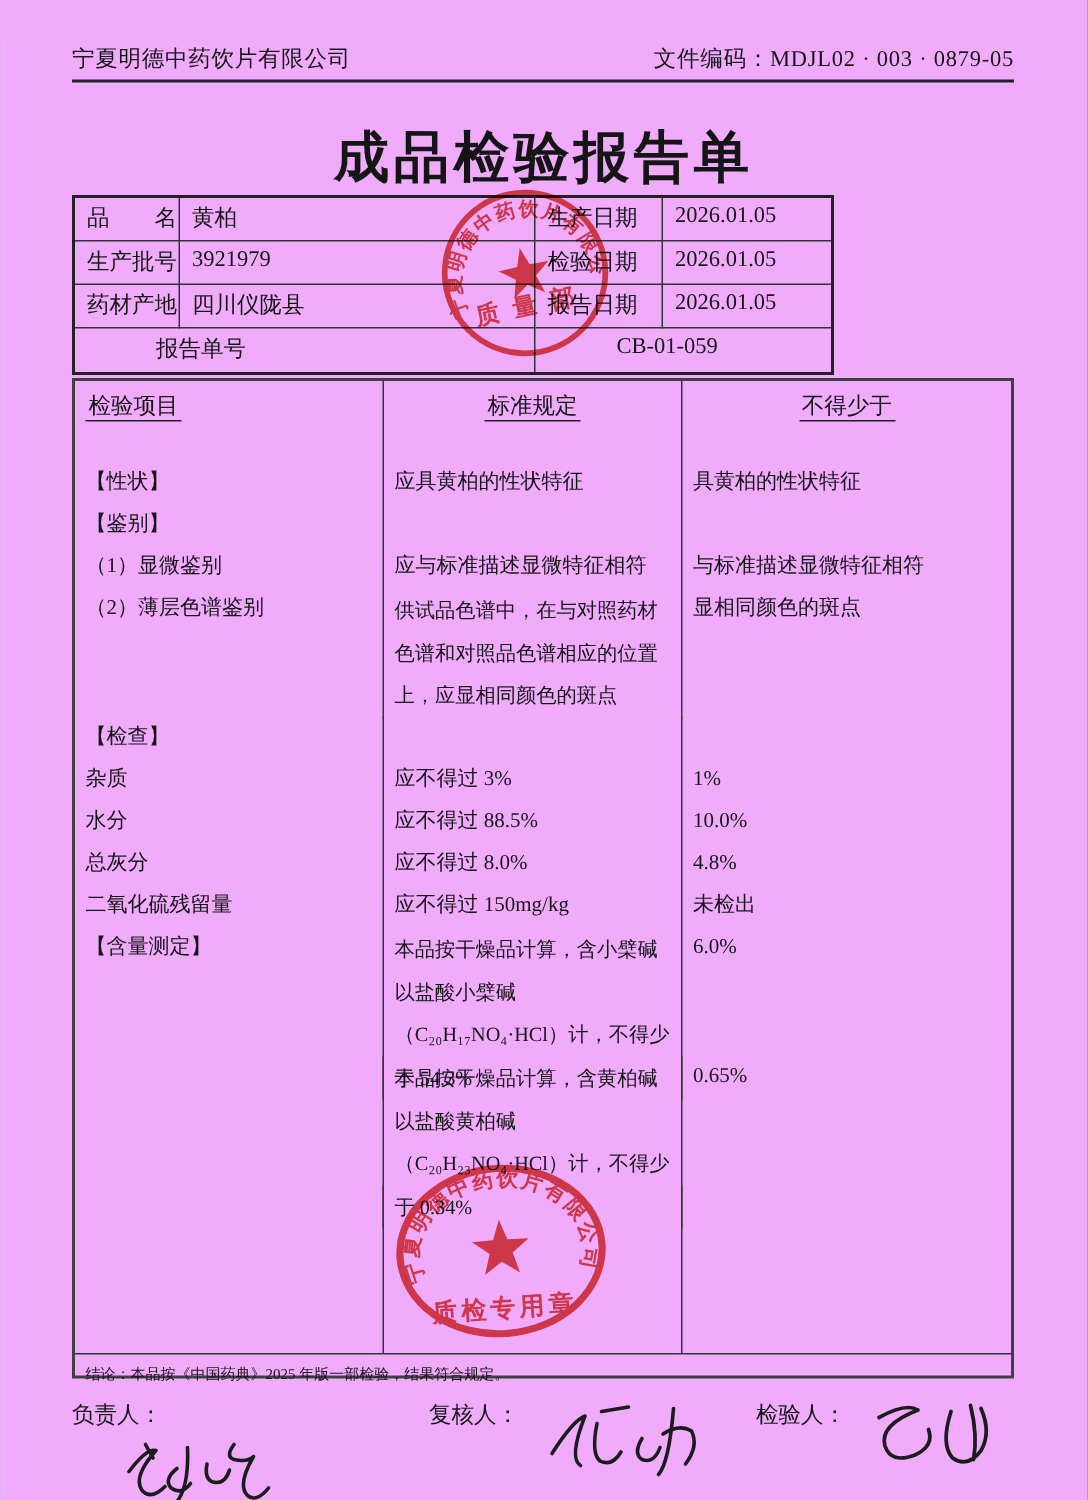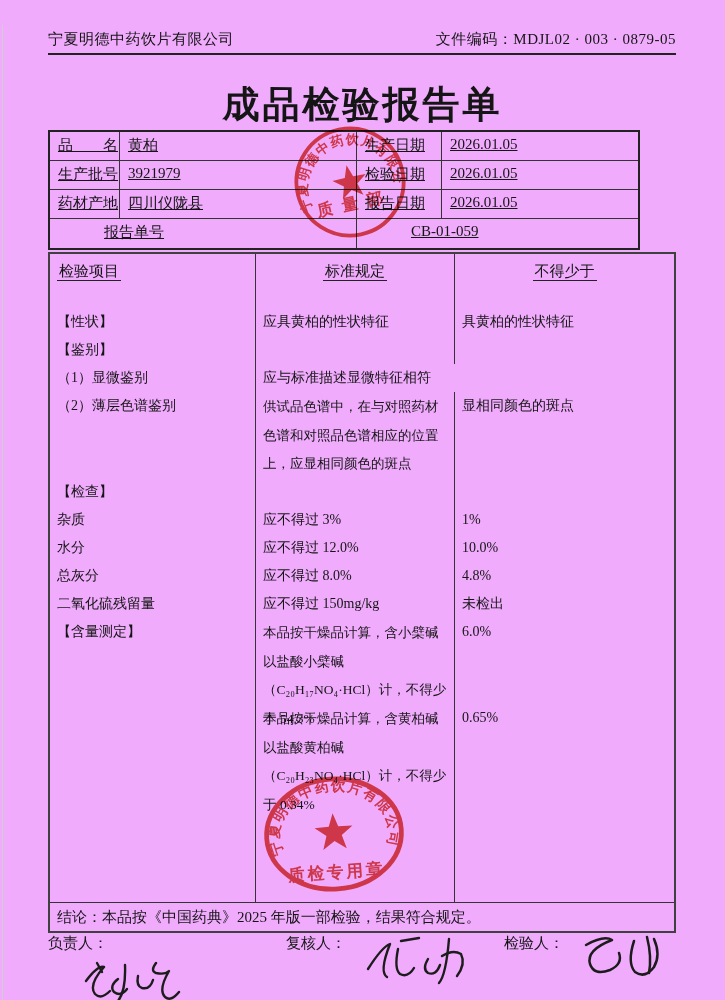--- a/index.html
+++ b/index.html
@@ -7,42 +7,42 @@
   body { font-family:"Liberation Serif","DejaVu Serif",serif; }
   .page { position:relative; width:725px; height:1000px; background:#f0abfc; margin:0 auto; overflow:hidden; color:#151515; }
   .scan-edge { position:absolute; left:2px; top:25px; width:1px; height:975px; background:#cfcfcf; }
 
   
   .hdr { position:absolute; left:48px; top:30px; width:628px; display:flex; justify-content:space-between; font-size:15px; letter-spacing:0.5px; }
   .hdr-rule { position:absolute; left:48px; top:53px; width:628px; border-top:2px solid #222; }
   .title { position:absolute; left:0; top:80px; width:725px; text-align:center; font-size:37px; font-weight:bold; letter-spacing:3px; }
 
   
-  .info-table { position:absolute; left:48px; top:130px; width:592px; border:2px solid #222; display:grid; grid-template-columns:70px 237px 85px 1fr; background:#fff0;text-decoration:underline; }
+  .info-table { position:absolute; left:48px; top:130px; width:508px; border:2px solid #222; display:grid; grid-template-columns:70px 237px 85px 1fr; background:#fff0; }
   .ic { font-size:15px; padding:4px 8px 0 8px; height:29px; border-bottom:1px solid #333; overflow:hidden; white-space:nowrap; }
   .ic.br { border-right:1px solid #333; }
   .ic.last { border-bottom:none;margin-left:46px; }
   .span2 { grid-column:span 2; }
 
   
   .insp-table { position:absolute; left:48px; top:252px; width:628px; border:2px solid #404040; }
   .irow { display:grid; grid-template-columns:206px 199px 1fr; }
   .cell { padding:0 7px; border-right:1px solid #333; font-size:14px; line-height:28px; }
   .cell:last-child { border-right:none; }
   .irow.hdr-row { height:54px; }
   .hcell { padding-top:5px; line-height:24px; font-size:15px; }
   .hcell span { border-bottom:1px solid #222; padding:0 2px 1px 2px; }
   .hcell.center, .cell.center { text-align:center; }
   .r28 { height:28px; }
   .r86 { height:86px; }
   .rfill { height:112px; }
   .wrap { line-height:28.6px; font-size:13.5px; padding-top:1px; }
   .res { text-align:left; }
 
-  .concl-row { border-top:1px solid #333; height:29px; font-size:15px; line-height:28px; padding:0 7px; }
+  .concl-row { border-top:1px solid #333; height:15px; font-size:10px; line-height:28px; padding:0 7px; }
 
   
   .signs { position:absolute; left:48px; top:931px; width:640px; display:flex; font-size:15px; }
   .sig-block { display:flex; align-items:flex-start; }
   .sig-block .lbl { white-space:nowrap; padding-top:3px; }
   .sig-block svg { margin-top:-2px; }
   .sb1 { width:238px;flex-direction:column; } .sb2 { width:218px; } .sb3 { width:180px; }
 
   
   .stamp { position:absolute; mix-blend-mode:multiply; opacity:0.92; pointer-events:none; }
@@ -96,39 +96,40 @@
       <div class="cell res">具黄柏的性状特征</div>
     </div>
     <div class="irow r28">
       <div class="cell">【鉴别】</div>
       <div class="cell"></div>
       <div class="cell res"></div>
     </div>
     <div class="irow r28">
       <div class="cell">（1）显微鉴别</div>
       <div class="cell">应与标准描述显微特征相符</div>
+      <div class="cell res">与标准描述显微特征相符</div>
     </div>
     <div class="irow r86">
       <div class="cell">（2）薄层色谱鉴别</div>
       <div class="cell wrap">供试品色谱中，在与对照药材色谱和对照品色谱相应的位置上，应显相同颜色的斑点</div>
       <div class="cell res">显相同颜色的斑点</div>
     </div>
     <div class="irow r28">
       <div class="cell">【检查】</div>
       <div class="cell"></div>
       <div class="cell res"></div>
     </div>
     <div class="irow r28">
       <div class="cell">杂质</div>
       <div class="cell">应不得过 3%</div>
       <div class="cell res">1%</div>
     </div>
     <div class="irow r28">
       <div class="cell">水分</div>
-      <div class="cell">应不得过 12.0%</div>
+      <div class="cell">应不得过 88.5%</div>
       <div class="cell res">10.0%</div>
     </div>
     <div class="irow r28">
       <div class="cell">总灰分</div>
       <div class="cell">应不得过 8.0%</div>
       <div class="cell res">4.8%</div>
     </div>
     <div class="irow r28">
       <div class="cell">二氧化硫残留量</div>
       <div class="cell">应不得过 150mg/kg</div>

